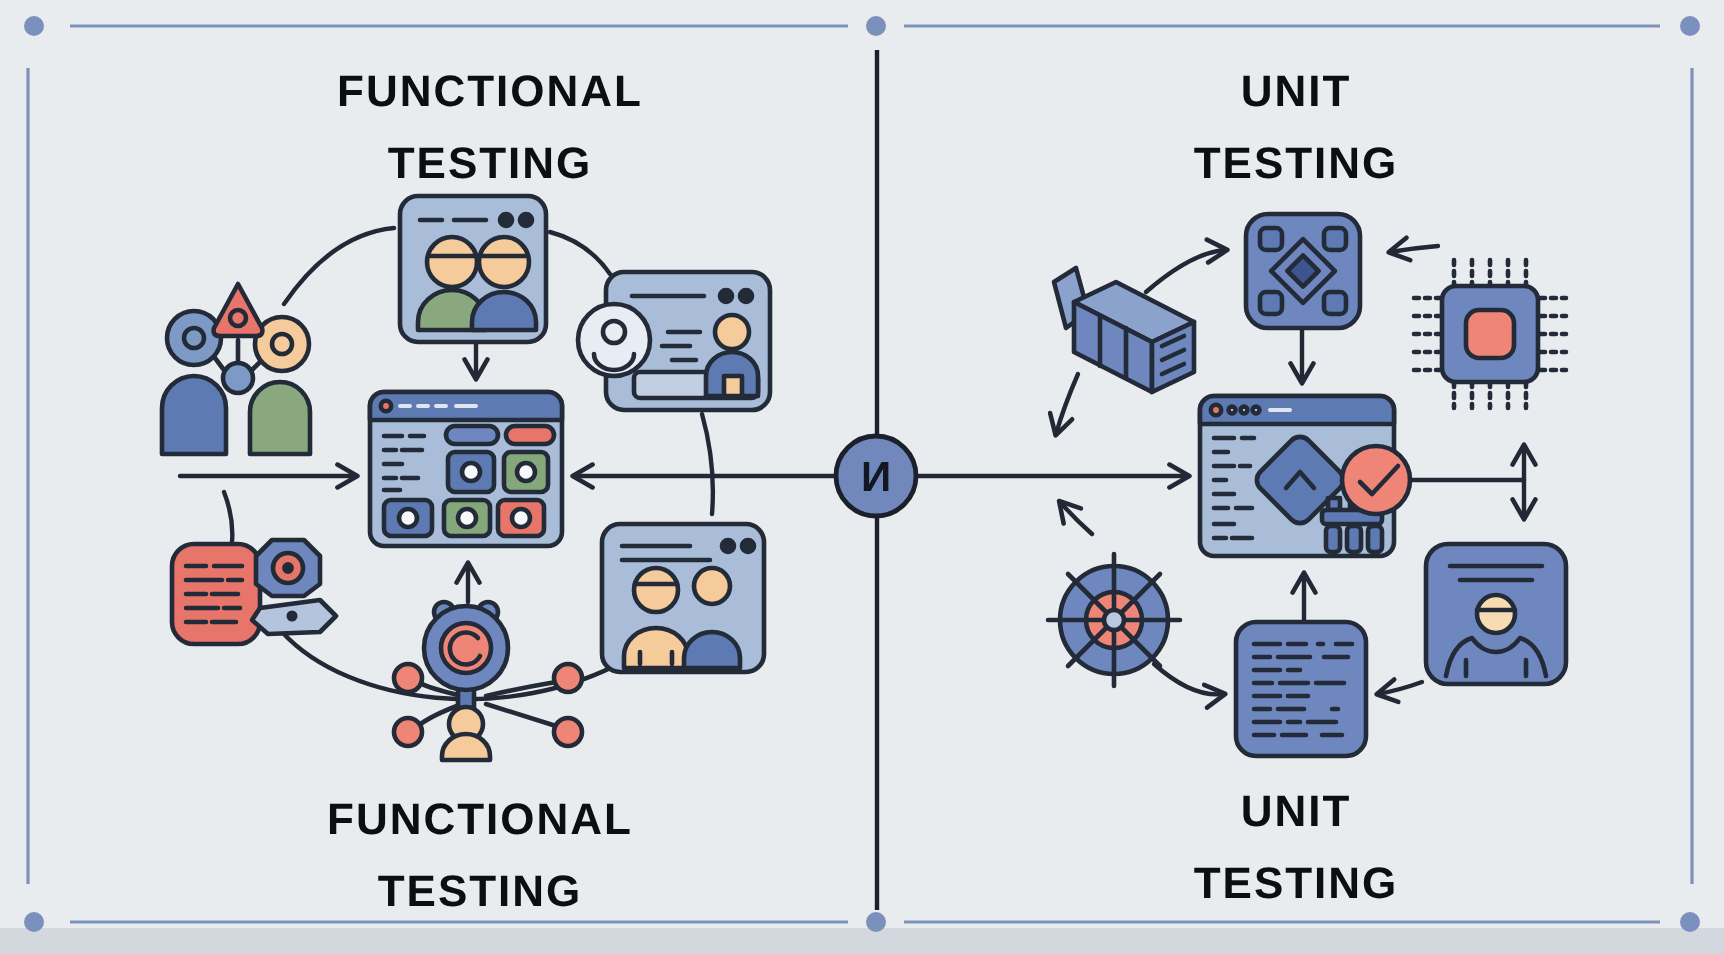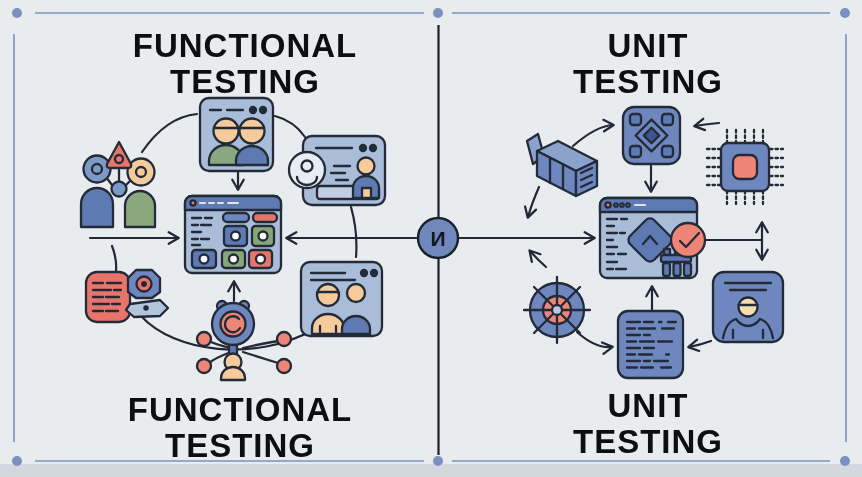--- a/index.html
+++ b/index.html
@@ -1,19 +1,19 @@
 <!DOCTYPE html>
 <html><head>
 <meta charset="utf-8">
 <style>
   html,body{margin:0;padding:0;background:#e9ecef;}
   .stage{position:relative;width:862px;height:477px;overflow:hidden;background:#e9ecef;
          font-family:"Liberation Sans",sans-serif;}
   .title{position:absolute;text-align:center;font-weight:700;color:#0c0e11;
-         font-size:33px;line-height:36px;letter-spacing:1px;}
+         font-size:22px;line-height:36px;letter-spacing:1px;}
   .title span{display:block;}
   svg{position:absolute;left:0;top:0;}
   .ln{fill:none;stroke:#222835;stroke-width:2.2;stroke-linecap:round;}
   .ic *{stroke:#232a38;stroke-width:2.3;stroke-linecap:round;stroke-linejoin:round;}
   .ldash{fill:none;stroke:#dfe6f0;stroke-width:2;stroke-linecap:round;}
   .nofill{fill:none;}
 </style>
 </head>
 <body>
 

